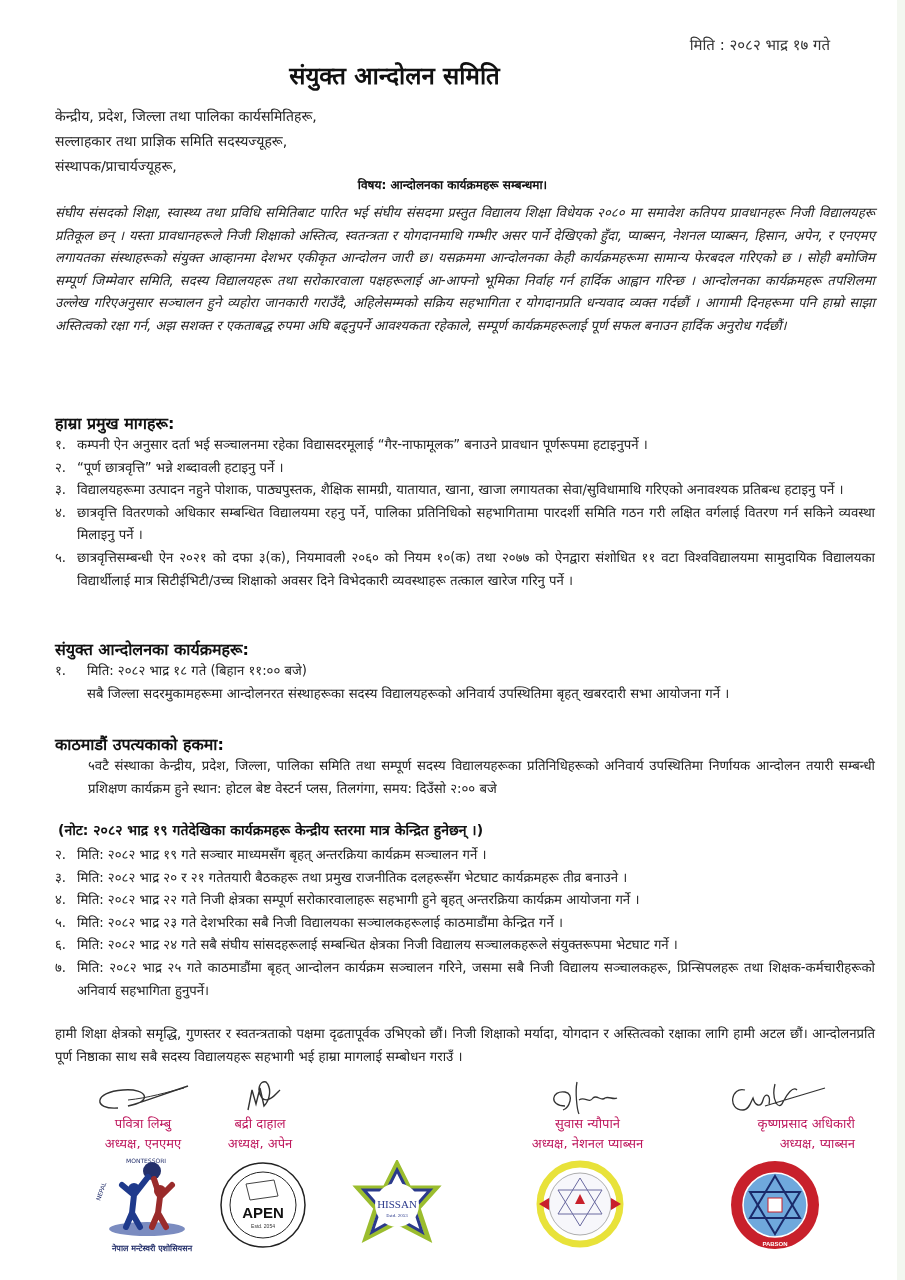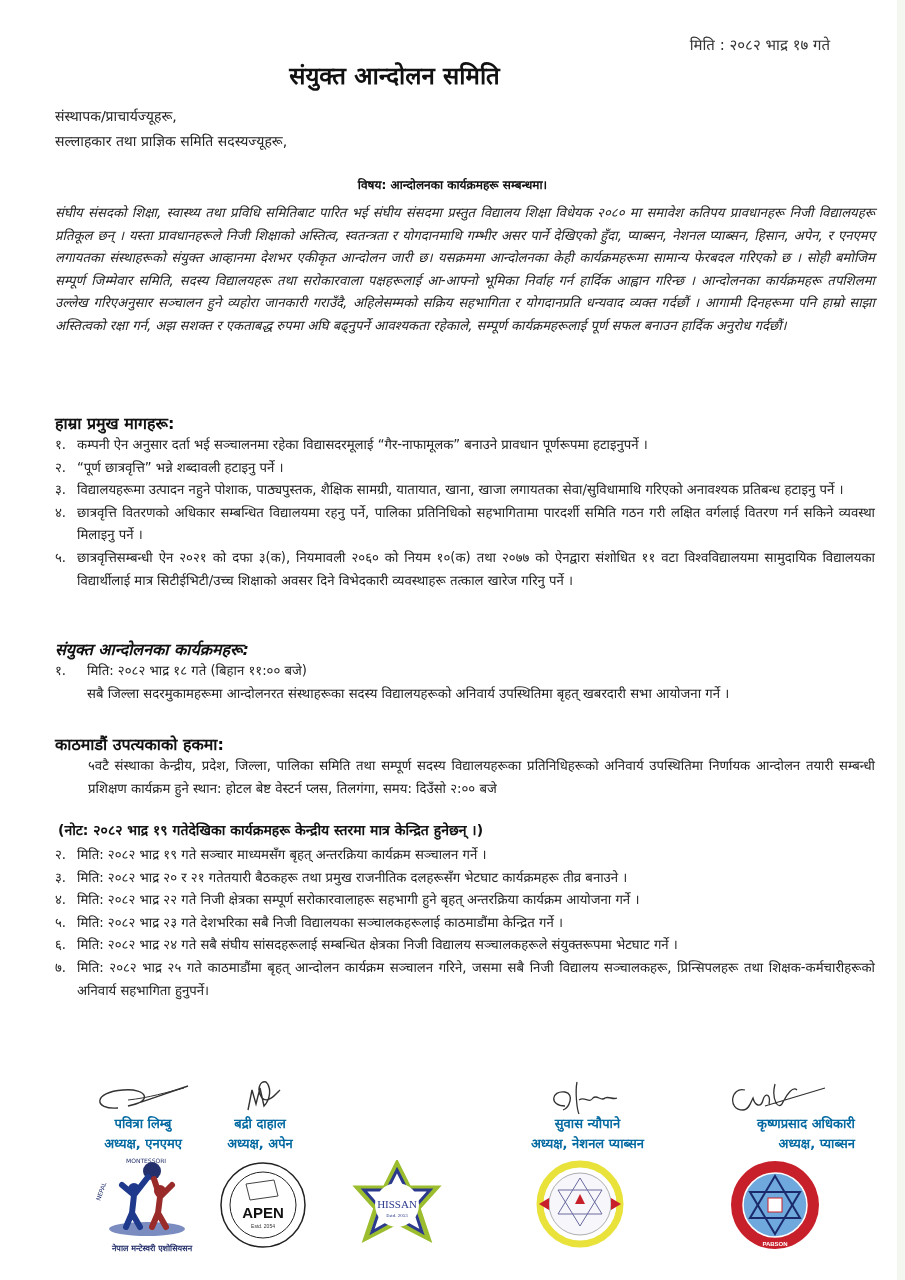--- a/index.html
+++ b/index.html
@@ -11,53 +11,54 @@
   .title { position: absolute; left: 0; width: 789px; top: 58px; text-align: center;
            font-size: 24px; font-weight: bold; color: #111; }
   .addressee { position: absolute; left: 55px; top: 104px; font-size: 14px; line-height: 25px; color: #222; }
   .subject { position: absolute; left: 0; width: 905px; top: 176px; text-align: center;
              font-size: 12px; font-weight: bold; color: #111; }
   .para { position: absolute; left: 55px; width: 820px; font-size: 13.2px; line-height: 22.6px;
           text-align: justify; color: #222; font-style: italic; }
   .p1 { top: 202px; }
   .heading { position: absolute; left: 55px; font-size: 16px; font-weight: bold; color: #111; }
   .h1 { top: 412px; }
-  .h2 { top: 638px; font-style: italic; }
+  .h2 { top: 638px; }
   .h3 { top: 733px; }
   .list { position: absolute; left: 55px; width: 820px; margin: 0; padding: 0; list-style: none;
           font-size: 13.2px; line-height: 22.6px; color: #222; }
   .list li { display: flex; text-align: justify; }
   .list .num { flex: 0 0 22px; }
   .list .txt { flex: 1; }
   .demands { top: 434px; }
   .prog1 { top: 660px; }
   .prog1 .num { flex: 0 0 32px; }
   .ktm { position: absolute; left: 88px; top: 755px; width: 787px; font-size: 13.2px; line-height: 22.6px;
          text-align: justify; color: #222; }
   .note { position: absolute; left: 58px; top: 820px; font-size: 14px; font-weight: bold; color: #111; }
   .prog2 { top: 844px; }
   .closing { position: absolute; left: 55px; top: 1023px; width: 820px; font-size: 13.2px; line-height: 22.6px;
              text-align: justify; color: #222; }
-  .sig { position: absolute; text-align: center; font-size: 13px; line-height: 20px; color: #0369a1; font-weight: bold; }
+  .sig { position: absolute; text-align: center; font-size: 13px; line-height: 20px; color: #be185d; }
   .sig .sign { height: 34px; position: relative; }
   .sig svg { display: block; margin: 0 auto; }
   .logo { position: absolute; }
 </style>
 </head>
 <body>
 
 <div class="page">
   <div class="edge"></div>
 
   <div class="date">मिति : २०८२ भाद्र १७ गते</div>
   <div class="title">संयुक्त आन्दोलन समिति</div>
 
   <div class="addressee">
+    <div>केन्द्रीय, प्रदेश, जिल्ला तथा पालिका कार्यसमितिहरू,</div>
+    <div>सल्लाहकार तथा प्राज्ञिक समिति सदस्यज्यूहरू,</div>
     <div>संस्थापक/प्राचार्यज्यूहरू,</div>
-    <div>सल्लाहकार तथा प्राज्ञिक समिति सदस्यज्यूहरू,</div>
   </div>
 
   <div class="subject">विषय: आन्दोलनका कार्यक्रमहरू सम्बन्धमा।</div>
 
   <div class="para p1">संघीय संसदको शिक्षा, स्वास्थ्य तथा प्रविधि समितिबाट पारित भई संघीय संसदमा प्रस्तुत विद्यालय शिक्षा विधेयक २०८० मा समावेश कतिपय प्रावधानहरू निजी विद्यालयहरू प्रतिकूल छन् । यस्ता प्रावधानहरूले निजी शिक्षाको अस्तित्व, स्वतन्त्रता र योगदानमाथि गम्भीर असर पार्ने देखिएको हुँदा, प्याब्सन, नेशनल प्याब्सन, हिसान, अपेन, र एनएमए लगायतका संस्थाहरूको संयुक्त आव्हानमा देशभर एकीकृत आन्दोलन जारी छ। यसक्रममा आन्दोलनका केही कार्यक्रमहरूमा सामान्य फेरबदल गरिएको छ । सोही बमोजिम सम्पूर्ण जिम्मेवार समिति, सदस्य विद्यालयहरू तथा सरोकारवाला पक्षहरूलाई आ-आफ्नो भूमिका निर्वाह गर्न हार्दिक आह्वान गरिन्छ । आन्दोलनका कार्यक्रमहरू तपशिलमा उल्लेख गरिएअनुसार सञ्चालन हुने व्यहोरा जानकारी गराउँदै, अहिलेसम्मको सक्रिय सहभागिता र योगदानप्रति धन्यवाद व्यक्त गर्दछौं । आगामी दिनहरूमा पनि हाम्रो साझा अस्तित्वको रक्षा गर्न, अझ सशक्त र एकताबद्ध रुपमा अघि बढ्नुपर्ने आवश्यकता रहेकाले, सम्पूर्ण कार्यक्रमहरूलाई पूर्ण सफल बनाउन हार्दिक अनुरोध गर्दछौं।</div>
 
   <div class="heading h1">हाम्रा प्रमुख मागहरू:</div>
   <ul class="list demands">
     <li>
         <span class="num">१.</span>
@@ -116,20 +117,21 @@
     <li>
         <span class="num">६.</span>
         <span class="txt">मिति: २०८२ भाद्र २४ गते सबै संघीय सांसदहरूलाई सम्बन्धित क्षेत्रका निजी विद्यालय सञ्चालकहरूले संयुक्तरूपमा भेटघाट गर्ने ।</span>
       </li>
     <li>
         <span class="num">७.</span>
         <span class="txt">मिति: २०८२ भाद्र २५ गते काठमाडौंमा बृहत् आन्दोलन कार्यक्रम सञ्चालन गरिने, जसमा सबै निजी विद्यालय सञ्चालकहरू, प्रिन्सिपलहरू तथा शिक्षक-कर्मचारीहरूको अनिवार्य सहभागिता हुनुपर्ने।</span>
       </li>
   </ul>
 
+  <div class="closing">हामी शिक्षा क्षेत्रको समृद्धि, गुणस्तर र स्वतन्त्रताको पक्षमा दृढतापूर्वक उभिएको छौं। निजी शिक्षाको मर्यादा, योगदान र अस्तित्वको रक्षाका लागि हामी अटल छौं। आन्दोलनप्रति पूर्ण निष्ठाका साथ सबै सदस्य विद्यालयहरू सहभागी भई हाम्रा मागलाई सम्बोधन गराउँ ।</div>
 
   <div class="sig" style="left:88px; top:1080px; width:110px;">
     <div class="sign">
       <svg width="110" height="36" viewBox="0 0 110 36">
           <path d="M30 28 C5 30 5 12 35 10 C60 8 65 22 40 26 C55 22 70 16 100 6" stroke="#333" stroke-width="1.4" fill="none"></path>
           <path d="M40 20 C60 18 80 12 96 8" stroke="#333" stroke-width="1" fill="none"></path>
         </svg>
     </div>
     <div>पवित्रा लिम्बु</div>
     <div>अध्यक्ष, एनएमए</div>

